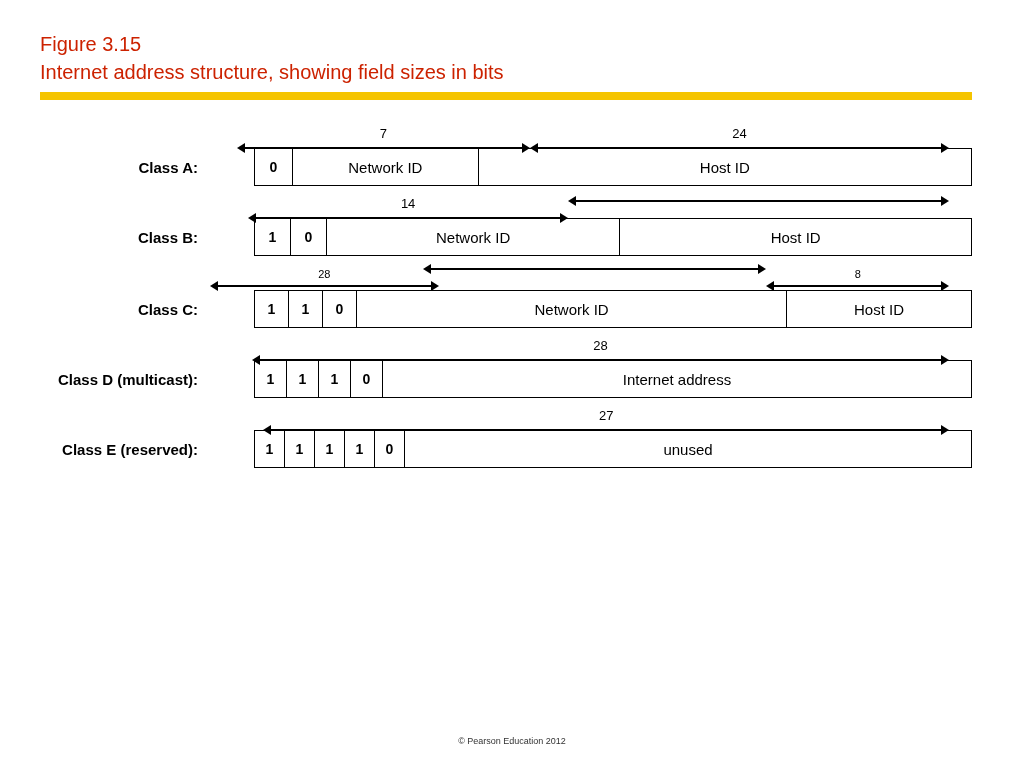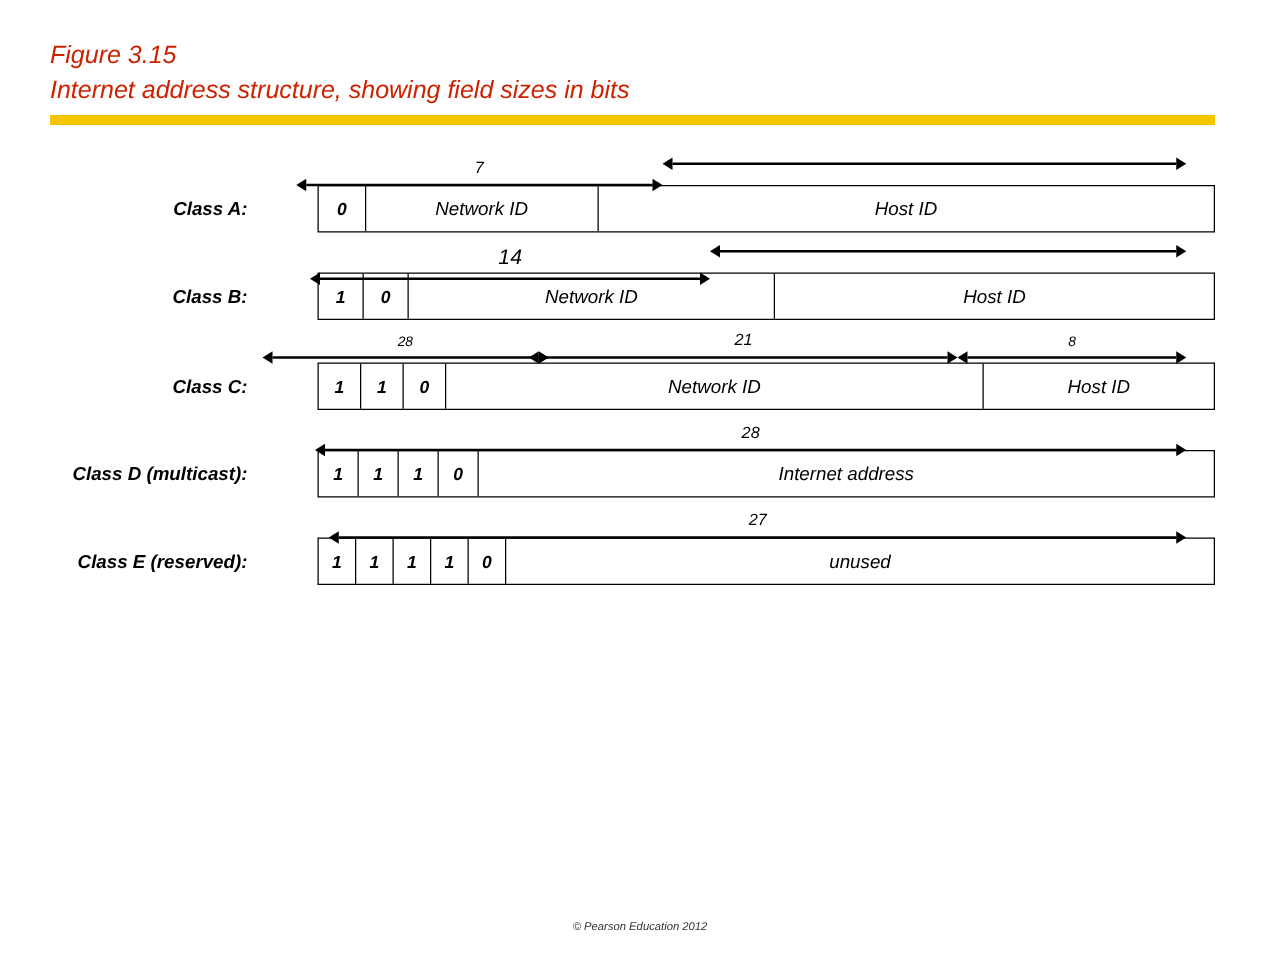--- a/index.html
+++ b/index.html
@@ -10,21 +10,20 @@
       height: 768px;
       overflow: hidden;
       position: relative;
     }
 
     .page {
       width: 1024px;
       height: 768px;
       padding: 30px 52px 20px 40px;
       position: relative;
-      font-style: italic;
     }
 
     .title {
       color: #cc2200;
       font-size: 20px;
       font-weight: normal;
       line-height: 1.4;
       margin-bottom: 6px;
     }
 
@@ -161,20 +160,21 @@
         <div style="position:absolute; left:3.5%; right:58%; top:6px;">
           <div style="font-size:13px; text-align:center; margin-bottom:2px;">7</div>
           <div class="h-arrow">
             <div class="arr-left"></div>
             <div class="h-line" style="flex:1;"></div>
             <div class="arr-right"></div>
           </div>
         </div>
 
         <div style="position:absolute; left:42%; right:3%; top:6px;">
+          <div style="font-size:13px; text-align:center; margin-bottom:2px;">24</div>
           <div class="h-arrow">
             <div class="arr-left"></div>
             <div class="h-line" style="flex:1;"></div>
             <div class="arr-right"></div>
           </div>
         </div>
       </div>
       <div class="class-row">
         <div class="class-label">Class A:</div>
         <div class="address-structure">
@@ -183,21 +183,21 @@
             <div class="field-box" style="flex:1.5;">Network ID</div>
             <div class="field-box" style="flex:4;">Host ID</div>
           </div>
         </div>
       </div>
     </div>
 
     <div class="row-block" style="margin-top:4px;">
       <div class="arrows-above" style="position:relative; height:28px; margin-left:170px;">
         <div style="position:absolute; left:5%; right:53%; top:6px;">
-          <div style="font-size:17px; text-align:center; margin-bottom:2px;">14</div>
+          <div style="font-size:13px; text-align:center; margin-bottom:2px;">14</div>
           <div class="h-arrow">
             <div class="arr-left"></div>
             <div class="h-line" style="flex:1;"></div>
             <div class="arr-right"></div>
           </div>
         </div>
         <div style="position:absolute; left:47%; right:3%; top:6px;">
           <div class="h-arrow">
             <div class="arr-left"></div>
             <div class="h-line" style="flex:1;"></div>
@@ -224,21 +224,20 @@
         <div style="position:absolute; left:0%; right:70%; top:8px;">
           <div style="font-size:11px; text-align:center; margin-bottom:1px;">28</div>
           <div class="h-arrow">
             <div class="arr-left"></div>
             <div class="h-line" style="flex:1;"></div>
             <div class="arr-right"></div>
           </div>
         </div>
 
         <div style="position:absolute; left:28%; right:27%; top:4px;">
-          <div style="font-size:13px; text-align:center; margin-bottom:2px;">21</div>
           <div class="h-arrow">
             <div class="arr-left"></div>
             <div class="h-line" style="flex:1;"></div>
             <div class="arr-right"></div>
           </div>
         </div>
 
         <div style="position:absolute; left:73%; right:3%; top:8px;">
           <div style="font-size:11px; text-align:center; margin-bottom:1px;">8</div>
           <div class="h-arrow">

